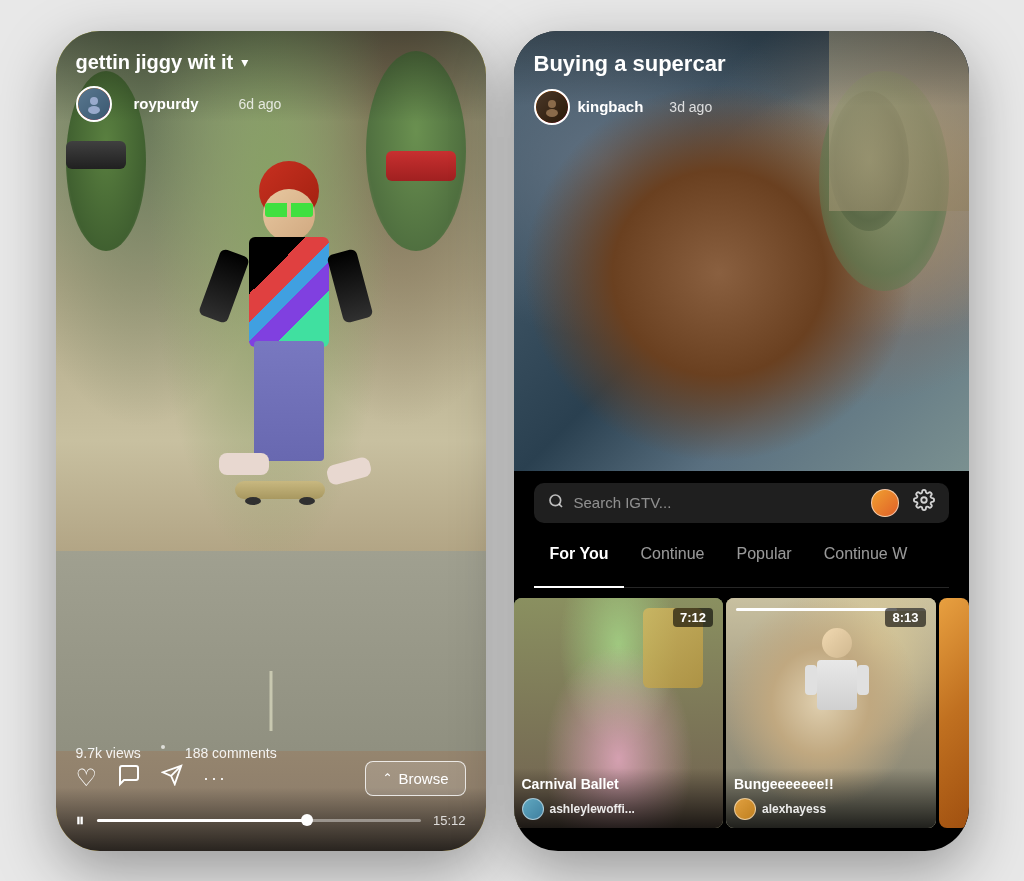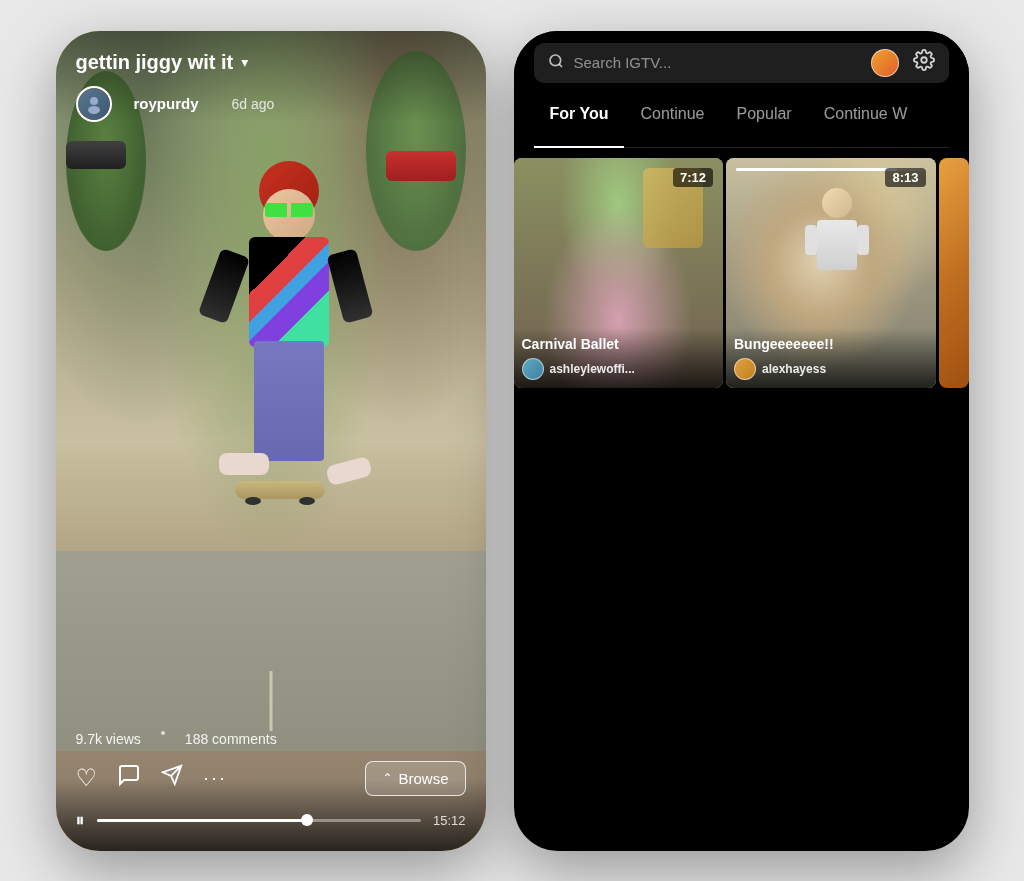--- a/index.html
+++ b/index.html
@@ -136,37 +136,36 @@
       background: linear-gradient(135deg, #4a3828, #2a1808);
     }
     .username {
       color: #fff;
       font-size: 15px;
       font-weight: 600;
     }
     .time-ago {
       color: rgba(255,255,255,0.8);
       font-size: 14px;
-      margin-left: 11px;
+      margin-left: 18px;
       font-weight: 400;
     }
 
     
     .left-bottom-overlay {
       position: absolute;
       bottom: 0;
       left: 0;
       right: 0;
       background: linear-gradient(to top, rgba(0,0,0,0.7) 0%, transparent 60%);
       padding: 0 20px 20px;
     }
     .stats-row {
       color: rgba(255,255,255,0.9);
       font-size: 14px;
-      margin-bottom: 14px;
       display: flex;
       align-items: flex-start;
       gap: 20px;
     }
     .stats-dot {
       width: 4px;
       height: 4px;
       border-radius: 50%;
       background: rgba(255,255,255,0.7);
     }
@@ -555,20 +554,45 @@
             <div class="progress-dot"></div>
           </div>
           <span class="time-label">15:12</span>
         </div>
       </div>
     </div>
   </div>
 
   <div class="phone-right">
 
+    <div class="right-top-section">
+      <div class="right-video-bg"></div>
+      <div class="face-overlay"></div>
+
+      <div style="position:absolute; top:40px; right:20px; width:130px; height:220px; background:radial-gradient(ellipse at 50% 50%, #8a9870 0%, #607850 60%, transparent 100%); border-radius:50%; opacity:0.8;"></div>
+      <div style="position:absolute; top:60px; right:60px; width:80px; height:140px; background:radial-gradient(ellipse at 50% 50%, #7a8860 0%, #506040 60%, transparent 100%); border-radius:50%; opacity:0.7;"></div>
+
+      <div style="position:absolute; top:0; right:0; width:140px; height:180px; background:linear-gradient(135deg, #c0b898 0%, #a89878 50%, #908060 100%); opacity:0.6; border-radius:0 44px 0 0;"></div>
+
+      <div class="right-top-overlay">
+        <div class="right-title">Buying a supercar</div>
+        <div class="right-user-row">
+          <div class="avatar-circle">
+            <div class="avatar-inner avatar-kingbach">
+              <svg width="20" height="20" viewBox="0 0 20 20">
+                <circle cx="10" cy="7" r="4" fill="#8a6a4a"></circle>
+                <ellipse cx="10" cy="16" rx="6" ry="4" fill="#8a6a4a"></ellipse>
+              </svg>
+            </div>
+          </div>
+          <span class="username">kingbach</span>
+          <span class="time-ago">3d ago</span>
+        </div>
+      </div>
+    </div>
 
     <div class="right-middle-section">
       <div class="search-bar">
         <span class="search-icon">
           <svg width="16" height="16" viewBox="0 0 24 24" fill="none" stroke="rgba(255,255,255,0.7)" stroke-width="2.5">
             <circle cx="11" cy="11" r="8"></circle>
             <line x1="21" y1="21" x2="16.65" y2="16.65"></line>
           </svg>
         </span>
         <span class="search-placeholder">Search IGTV...</span>

